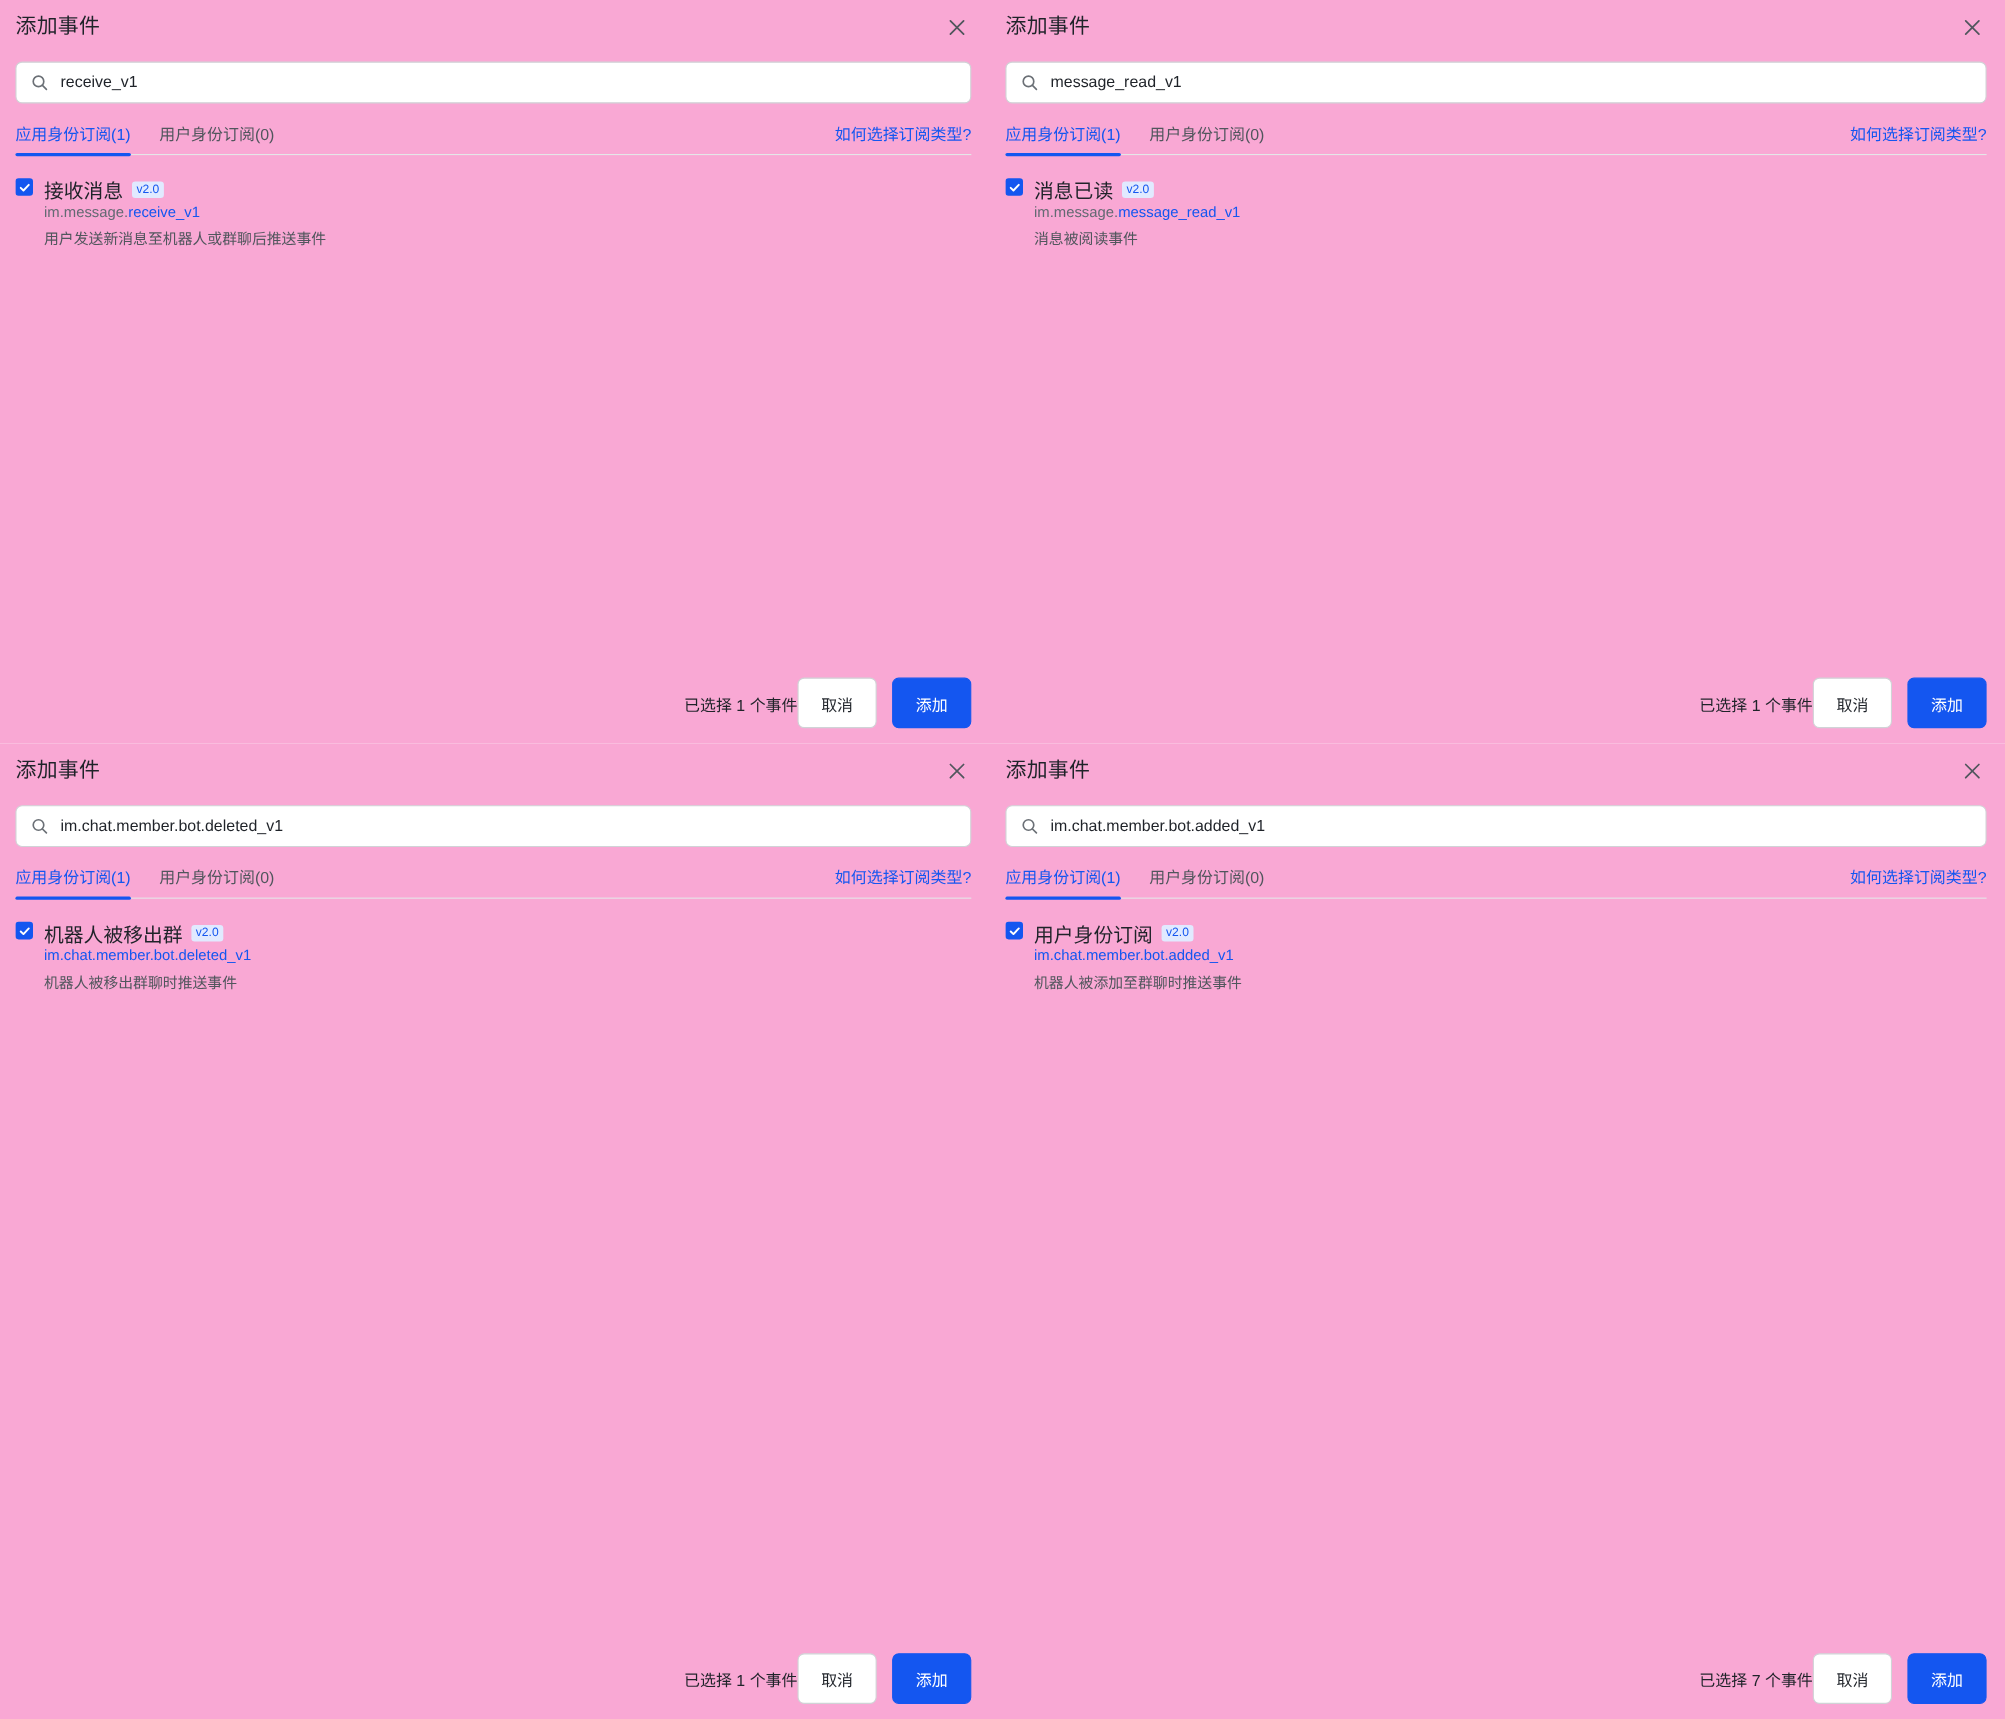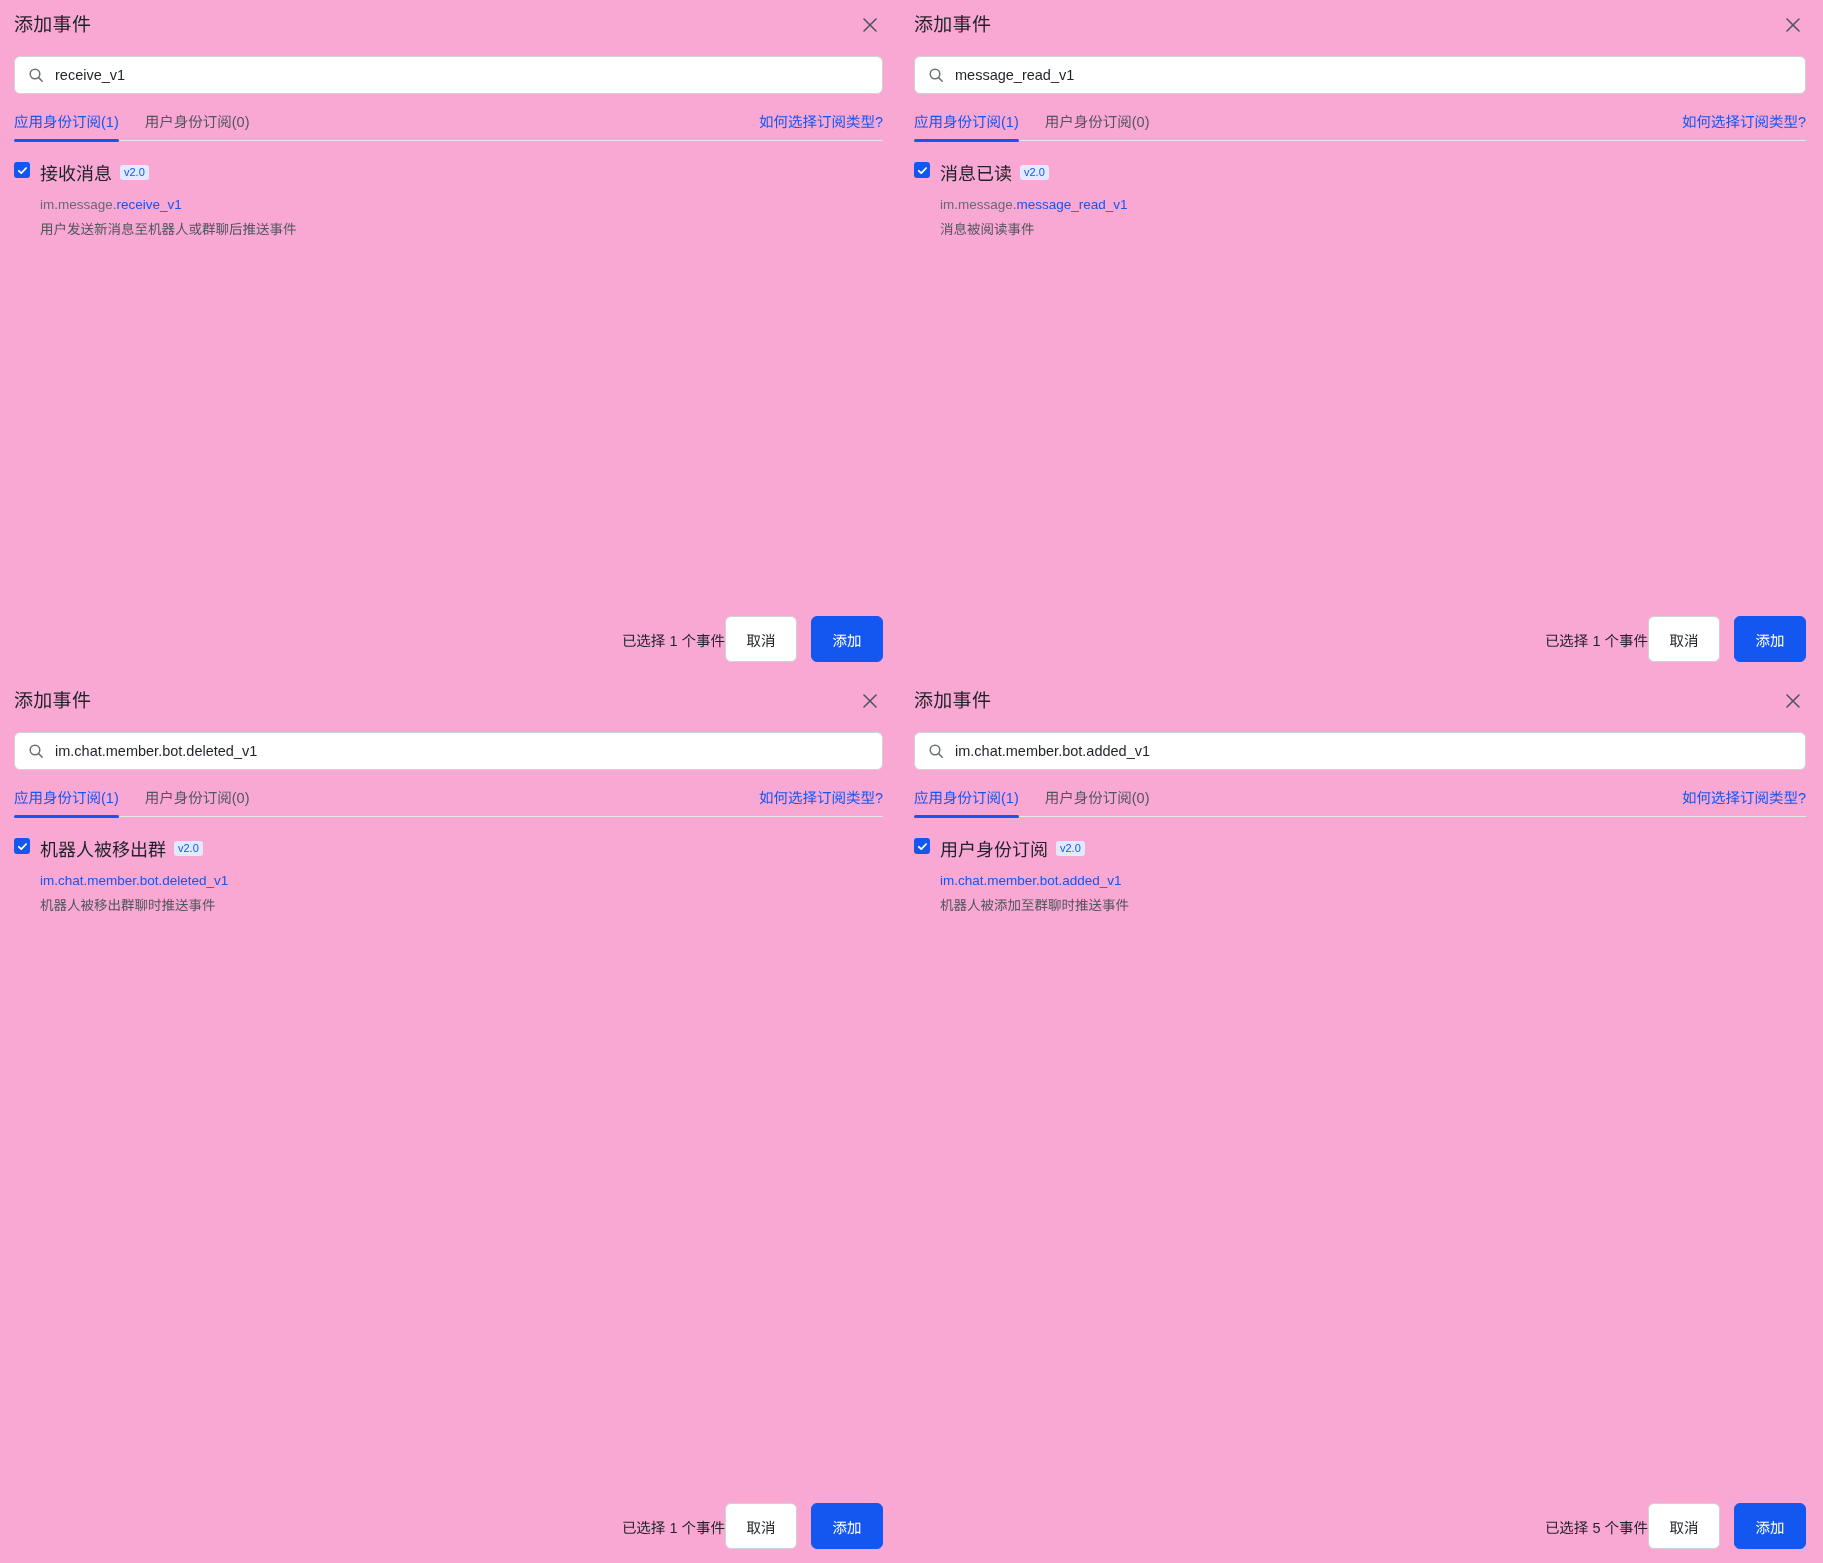--- a/index.html
+++ b/index.html
@@ -184,21 +184,21 @@
     line-height: 15px;
     height: 15px;
     padding: 0 4px;
     border-radius: 3px;
     background: #e1eaff;
     color: #1456f0;
     font-family: "Liberation Sans", "DejaVu Sans", sans-serif;
     white-space: nowrap;
   }
   .event-key {
-    margin-top: 12px;
+    margin-top: 0;
     font-size: 13.5px;
     color: #646a73;
     white-space: nowrap;
   }
   .event-key .hl { color: #1456f0; }
   .event-key.all-hl { color: #1456f0; }
   .event-desc {
     margin-top: 6px;
     font-size: 13.5px;
     color: #51565d;
@@ -465,21 +465,21 @@
             <span class="event-title">用户身份订阅</span>
             <span class="version-badge">v2.0</span>
           </div>
           <div class="event-key all-hl"><span></span><span class="hl">im.chat.member.bot.added_v1</span></div>
           <div class="event-desc">机器人被添加至群聊时推送事件</div>
         </div>
       </div>
     </div>
 
     <div class="panel-footer">
-      <div class="selected-count">已选择 5 个事件</div>
+      <div class="selected-count">已选择 7 个事件</div>
       <div class="footer-actions">
         <button class="btn btn-secondary">取消</button>
         <button class="btn btn-primary">添加</button>
       </div>
     </div>
   </section>
 
 </div>
 
 </body></html>

